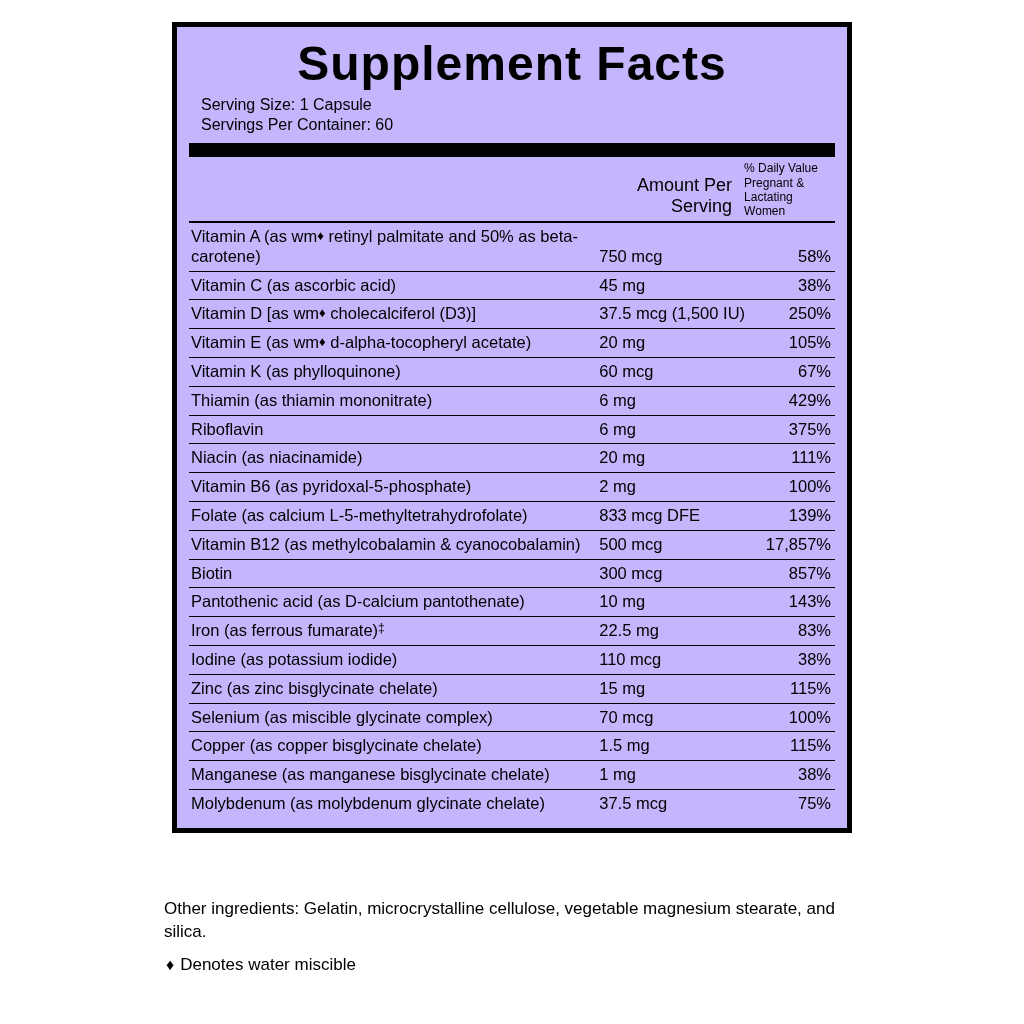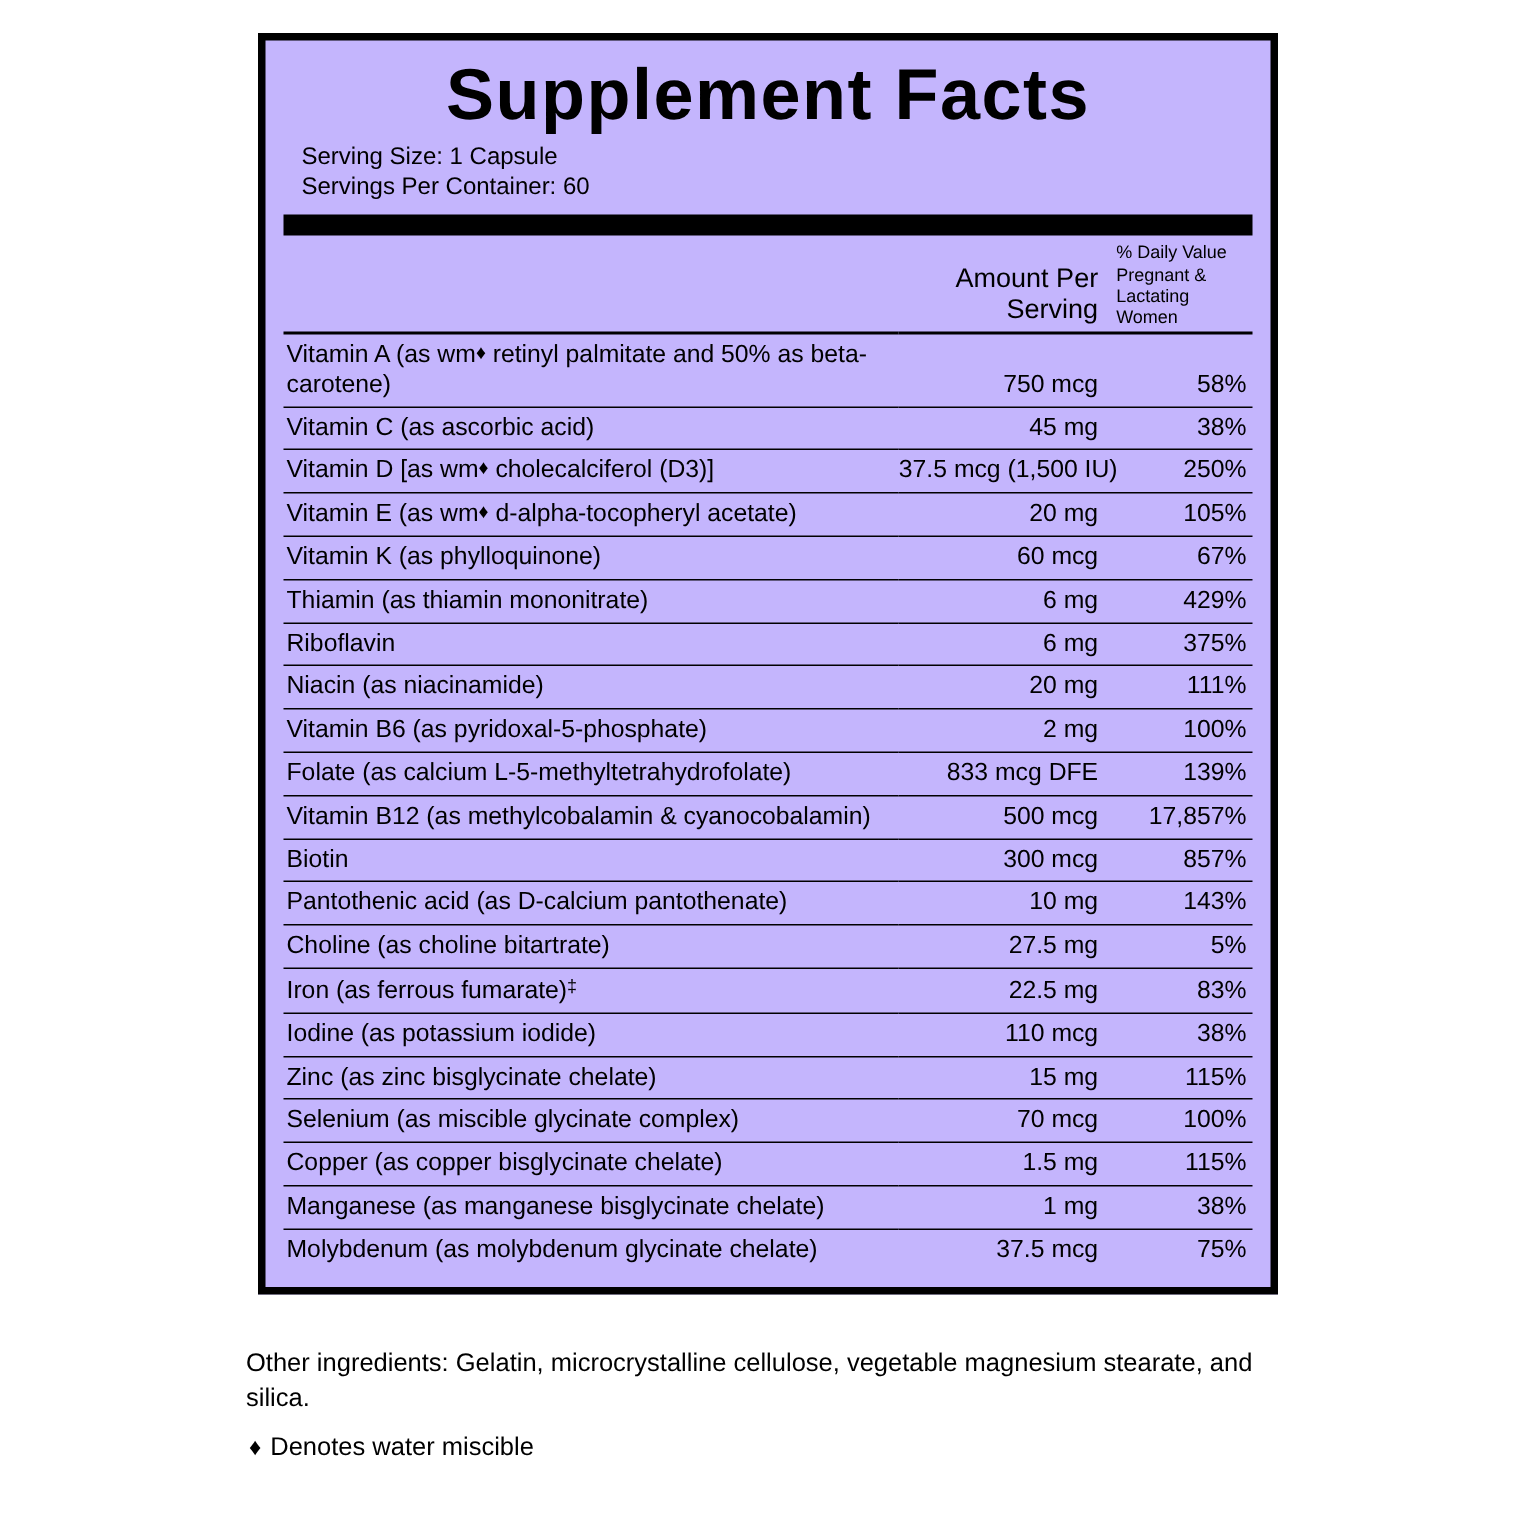--- a/index.html
+++ b/index.html
@@ -82,21 +82,21 @@
     border-bottom: 1.5px solid #000;
     padding: 4px 0 4px 0;
     font-size: 16.5px;
     line-height: 1.2;
     vertical-align: bottom;
   }
   tr.nutrient:last-child td {
     border-bottom: none;
   }
   td.n-name { text-align: left; padding-left: 2px !important; }
-  td.n-amt  { text-align: right; padding-right: 6px !important; white-space: nowrap; }
+  td.n-amt  { padding-right: 6px !important; white-space: nowrap; }
   td.n-dv   { text-align: right; padding-right: 4px !important; white-space: nowrap; }
 
   .drop {
     font-size: 13px;
     vertical-align: 2px;
   }
   .dagger {
     font-size: 12px;
     vertical-align: 4px;
   }
@@ -207,25 +207,20 @@
               <td class="n-name">Biotin</td>
               <td class="n-amt">300 mcg</td>
               <td class="n-dv">857%</td>
             </tr>
             <tr class="nutrient">
               <td class="n-name">Pantothenic acid (as D-calcium pantothenate)</td>
               <td class="n-amt">10 mg</td>
               <td class="n-dv">143%</td>
             </tr>
             <tr class="nutrient">
-              <td class="n-name">Choline (as choline bitartrate)</td>
-              <td class="n-amt">27.5 mg</td>
-              <td class="n-dv">5%</td>
-            </tr>
-            <tr class="nutrient">
               <td class="n-name">Iron (as ferrous fumarate)<span class="dagger">‡</span></td>
               <td class="n-amt">22.5 mg</td>
               <td class="n-dv">83%</td>
             </tr>
             <tr class="nutrient">
               <td class="n-name">Iodine (as potassium iodide)</td>
               <td class="n-amt">110 mcg</td>
               <td class="n-dv">38%</td>
             </tr>
             <tr class="nutrient">

